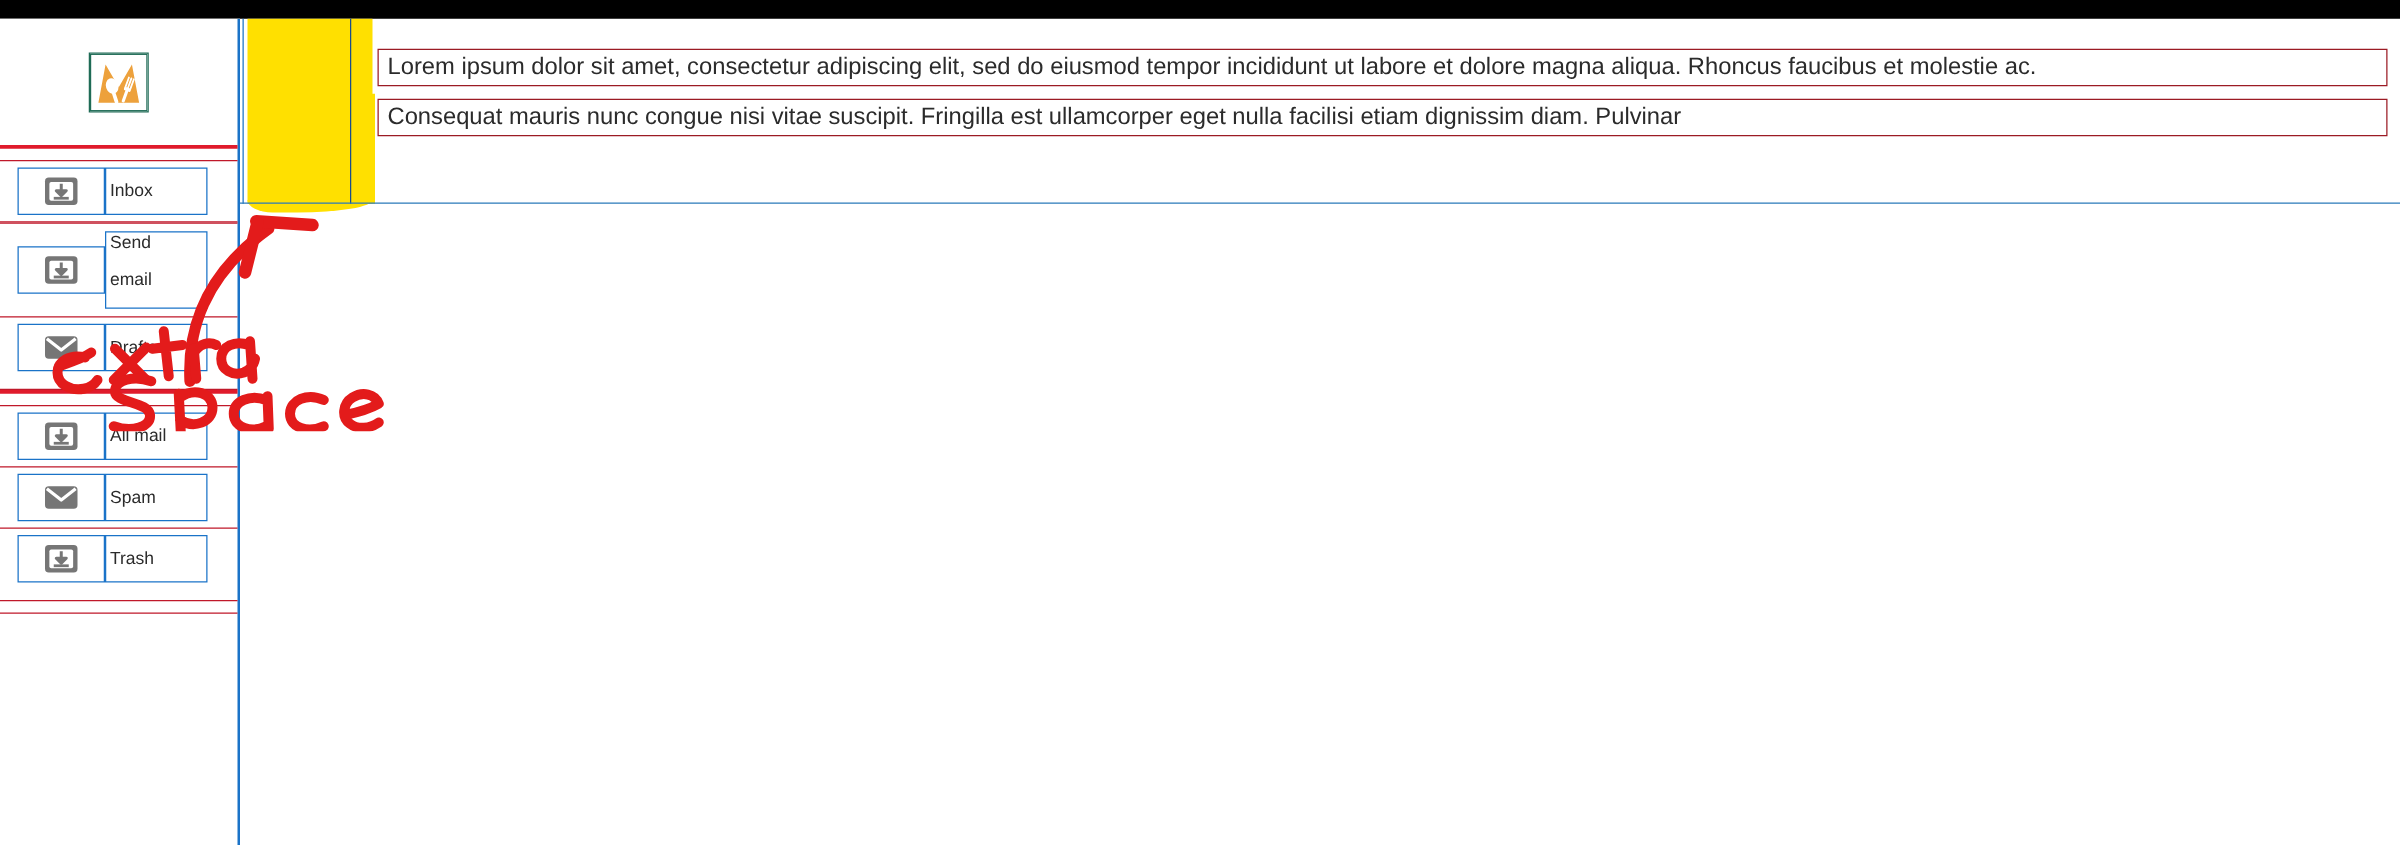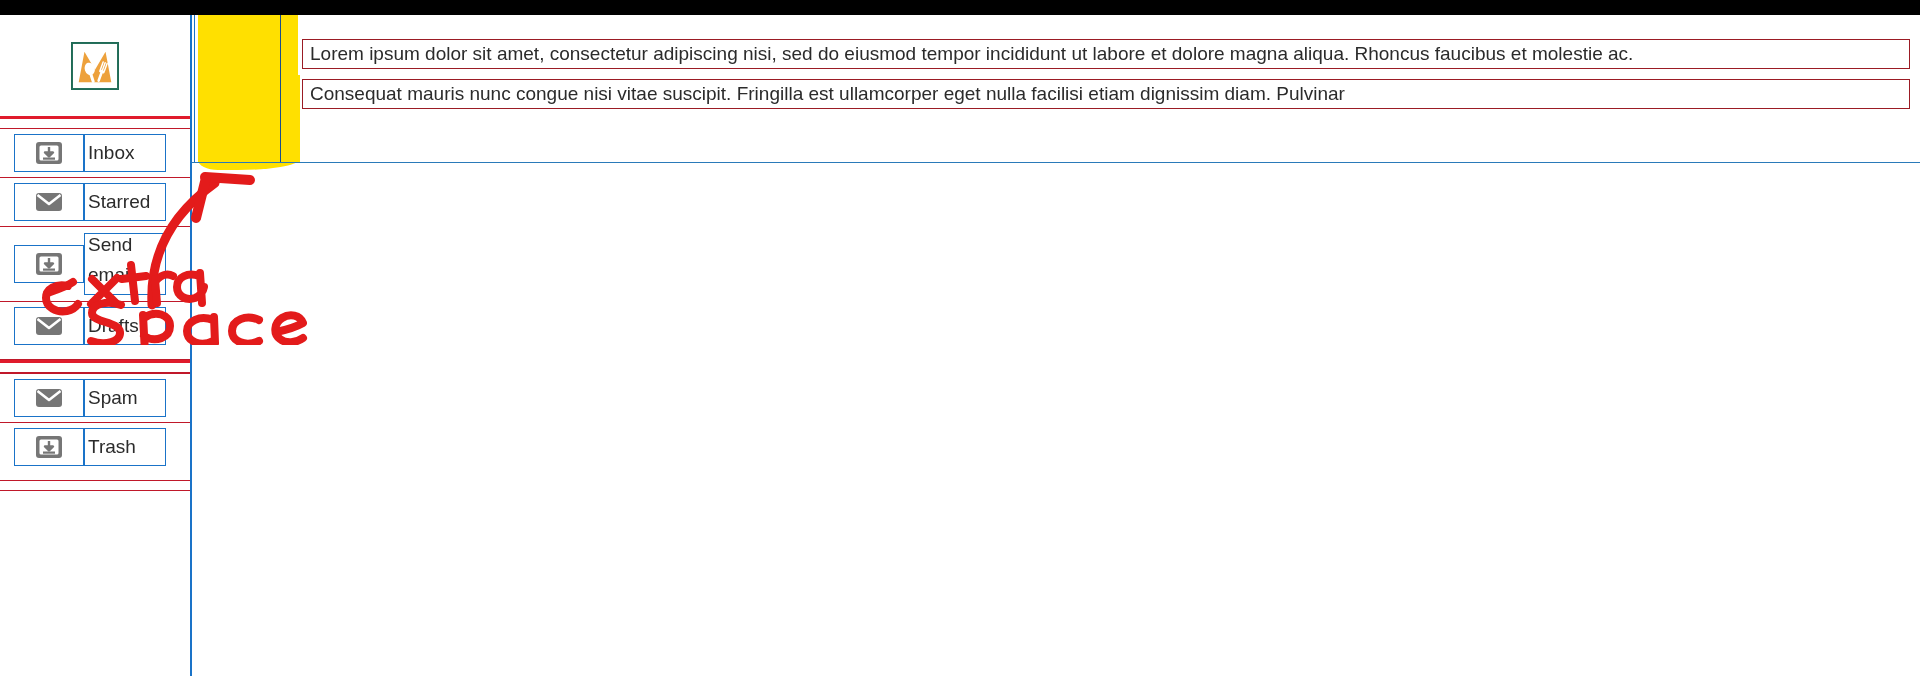--- a/index.html
+++ b/index.html
@@ -92,21 +92,21 @@
     background: #ffffff;
   }
   .nav-label-cell {
     width: 82px;
     border: 1px solid #1a73c8;
     border-left: 1px solid #1a73c8;
     box-sizing: border-box;
     display: flex;
     align-items: center;
     padding-left: 3px;
-    font-size: 19px;
+    font-size: 14px;
     color: #2b2b2b;
     line-height: 1.12;
     background: #ffffff;
   }
   
   .nav-item.tall { height: 38px; position: relative; }
   .nav-item.tall .nav-icon-cell { height: 38px; align-self: center; }
   .nav-item.tall .nav-label-cell {
     height: 62px;
     align-self: center;
@@ -244,31 +244,20 @@
             <path d="M15 7 L15 14 M11 12.5 L15 16.5 L19 12.5 Z" stroke="#767676" stroke-width="2.4" fill="#767676" stroke-linejoin="round"></path>
             <rect x="9" y="17.5" width="12" height="2.2" fill="#767676"></rect>
           </svg>
         </div>
         <div class="nav-label-cell">Inbox</div>
       </div>
     </div>
 
     <div class="hr-thin"></div>
 
-    <div class="nav-row">
-      <div class="nav-item">
-        <div class="nav-icon-cell">
-          <svg class="icon-glyph" viewBox="0 0 30 26">
-            <rect x="2" y="4" width="26" height="18" rx="3" fill="#767676"></rect>
-            <path d="M3.5 6 L15 15 L26.5 6" stroke="#ffffff" stroke-width="2.6" fill="none" stroke-linejoin="round"></path>
-          </svg>
-        </div>
-        <div class="nav-label-cell">Starred</div>
-      </div>
-    </div>
 
     <div class="hr-thin"></div>
 
     <div class="nav-row" style="height:74px">
       <div class="nav-item tall">
         <div class="nav-icon-cell">
           <svg class="icon-glyph" viewBox="0 0 30 26">
             <rect x="2" y="2" width="26" height="22" rx="3" fill="#767676"></rect>
             <rect x="5.5" y="5.5" width="19" height="15" rx="1.5" fill="#ffffff"></rect>
             <path d="M15 7 L15 14 M11 12.5 L15 16.5 L19 12.5 Z" stroke="#767676" stroke-width="2.4" fill="#767676" stroke-linejoin="round"></path>
@@ -295,68 +284,81 @@
         <div class="nav-label-cell">Drafts</div>
       </div>
     </div>
 
     <div class="gap-sm"></div>
     <div class="hr-thin"></div>
     <div class="hr-thick"></div>
     <div class="gap-sm"></div>
     <div class="hr-thin"></div>
 
-
-    <div class="hr-thin"></div>
-
-    <div class="nav-row">
-      <div class="nav-item">
-        <div class="nav-icon-cell">
-          <svg class="icon-glyph" viewBox="0 0 30 26">
-            <rect x="2" y="4" width="26" height="18" rx="3" fill="#767676"></rect>
-            <path d="M3.5 6 L15 15 L26.5 6" stroke="#ffffff" stroke-width="2.6" fill="none" stroke-linejoin="round"></path>
-          </svg>
-        </div>
-        <div class="nav-label-cell">Spam</div>
-      </div>
-    </div>
-
-    <div class="hr-thin"></div>
-
     <div class="nav-row">
       <div class="nav-item">
         <div class="nav-icon-cell">
           <svg class="icon-glyph" viewBox="0 0 30 26">
             <rect x="2" y="2" width="26" height="22" rx="3" fill="#767676"></rect>
             <rect x="5.5" y="5.5" width="19" height="15" rx="1.5" fill="#ffffff"></rect>
             <path d="M15 7 L15 14 M11 12.5 L15 16.5 L19 12.5 Z" stroke="#767676" stroke-width="2.4" fill="#767676" stroke-linejoin="round"></path>
             <rect x="9" y="17.5" width="12" height="2.2" fill="#767676"></rect>
           </svg>
         </div>
+        <div class="nav-label-cell">All mail</div>
+      </div>
+    </div>
+
+    <div class="hr-thin"></div>
+
+    <div class="nav-row">
+      <div class="nav-item">
+        <div class="nav-icon-cell">
+          <svg class="icon-glyph" viewBox="0 0 30 26">
+            <rect x="2" y="4" width="26" height="18" rx="3" fill="#767676"></rect>
+            <path d="M3.5 6 L15 15 L26.5 6" stroke="#ffffff" stroke-width="2.6" fill="none" stroke-linejoin="round"></path>
+          </svg>
+        </div>
+        <div class="nav-label-cell">Spam</div>
+      </div>
+    </div>
+
+    <div class="hr-thin"></div>
+
+    <div class="nav-row">
+      <div class="nav-item">
+        <div class="nav-icon-cell">
+          <svg class="icon-glyph" viewBox="0 0 30 26">
+            <rect x="2" y="2" width="26" height="22" rx="3" fill="#767676"></rect>
+            <rect x="5.5" y="5.5" width="19" height="15" rx="1.5" fill="#ffffff"></rect>
+            <path d="M15 7 L15 14 M11 12.5 L15 16.5 L19 12.5 Z" stroke="#767676" stroke-width="2.4" fill="#767676" stroke-linejoin="round"></path>
+            <rect x="9" y="17.5" width="12" height="2.2" fill="#767676"></rect>
+          </svg>
+        </div>
         <div class="nav-label-cell">Trash</div>
       </div>
     </div>
 
     <div class="gap-sm"></div>
     <div class="hr-thin"></div>
     <div class="gap-sm"></div>
     <div class="hr-thin"></div>
 
   </div>
 
   <div id="main">
 
     <div class="vrule" id="vrule-a"></div>
     <div id="yellow-block"></div>
     <div id="yellow-block-2"></div>
     <div class="vrule" id="vrule-b"></div>
 
     <div id="main-divider"></div>
 
-    <div class="msg-box" id="msg-1">Lorem ipsum dolor sit amet, consectetur adipiscing nisi, sed do eiusmod tempor incididunt ut labore et dolore magna aliqua. Rhoncus faucibus et molestie ac.</div>
+    <div class="msg-box" id="msg-1">Lorem ipsum dolor sit amet, consectetur adipiscing elit, sed do eiusmod tempor incididunt ut labore et dolore magna aliqua. Rhoncus faucibus et molestie ac.</div>
     <div class="msg-box" id="msg-2">Consequat mauris nunc congue nisi vitae suscipit. Fringilla est ullamcorper eget nulla facilisi etiam dignissim diam. Pulvinar</div>
 
   </div>
 
   <svg id="annotation" viewBox="0 0 420 190">
 
     <g fill="none" stroke="#e31b1b" stroke-width="9" stroke-linecap="round" stroke-linejoin="round">
       <path d="M152 150 C150 110, 162 66, 215 28"></path>
       <path d="M205 22 L250 25" stroke-width="10"></path>
       <path d="M206 23 L196 63" stroke-width="10"></path>

